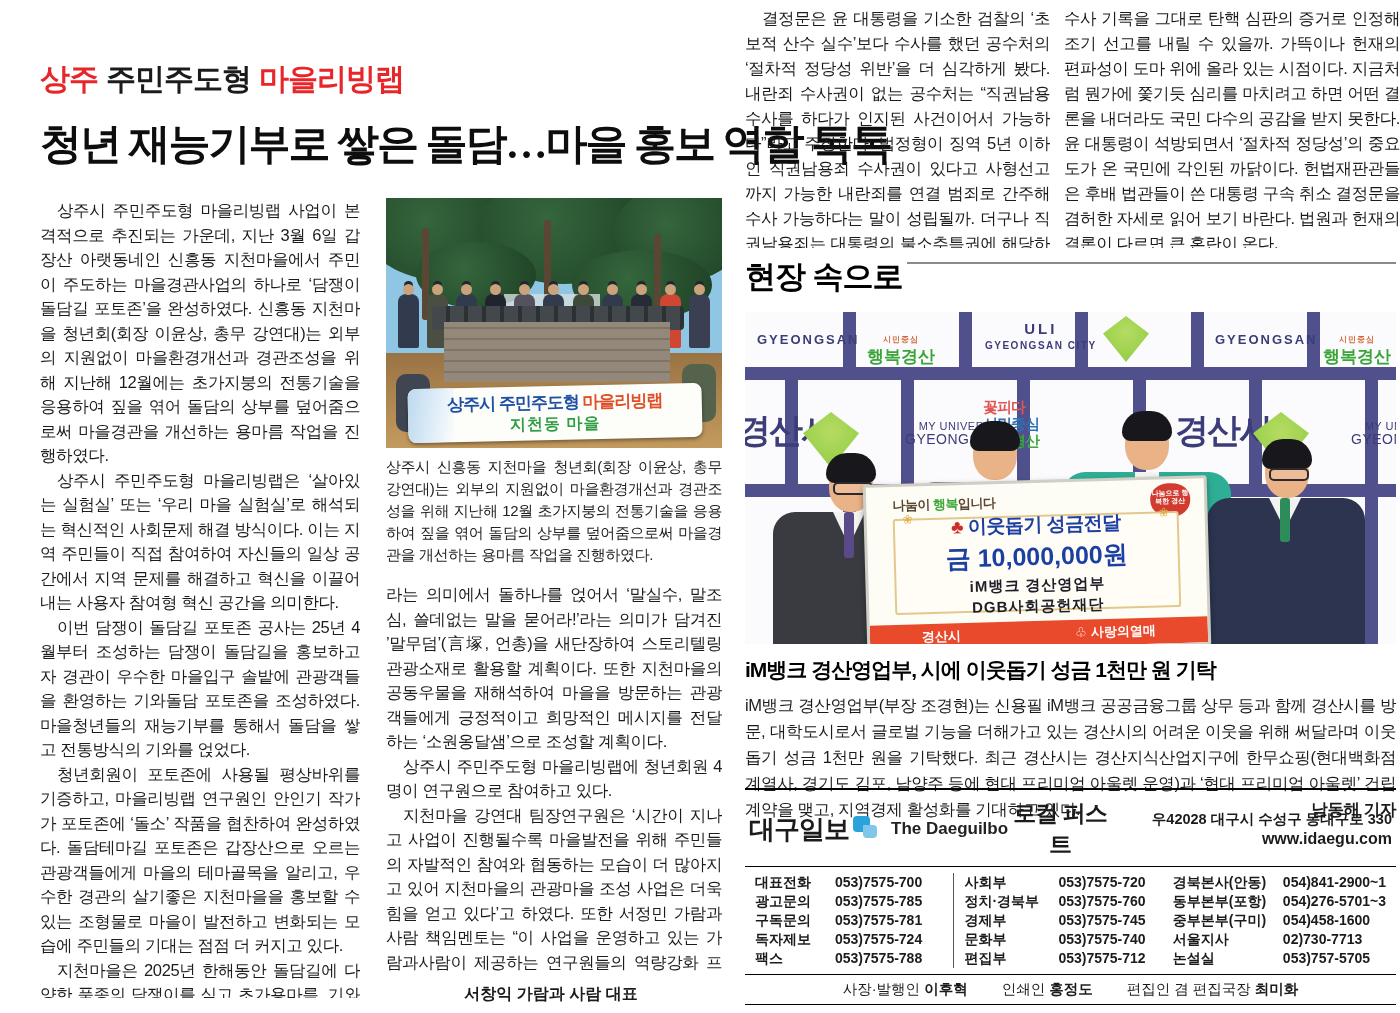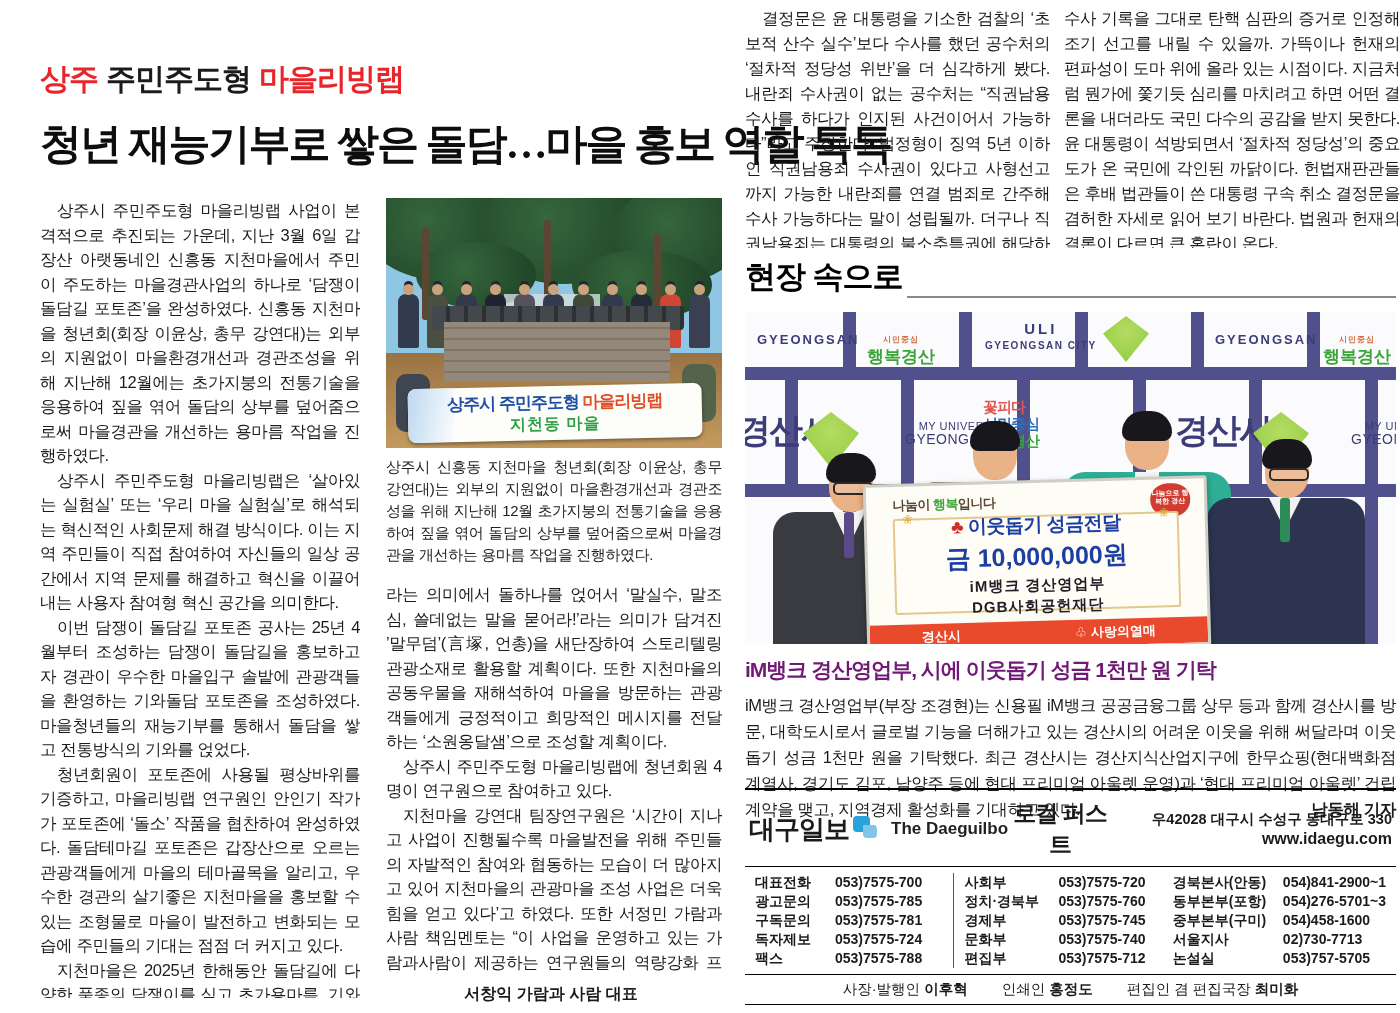--- a/index.html
+++ b/index.html
@@ -52,21 +52,21 @@
   .col2-text{margin-top:16px;height:392px;overflow:hidden;}
 
   
   .right-top{position:absolute;left:745px;top:6px;width:655px;display:flex;gap:14px;}
   .ed-col{font-size:16.5px;line-height:25px;text-align:justify;letter-spacing:-0.4px;height:242px;overflow:hidden;}
   .ed-col.a{width:305px;} .ed-col.b{width:336px;}
   .ed-col p{margin:0;} .ed-col p.indent{text-indent:17px;}
 
   
   .field{position:absolute;left:745px;top:256px;width:651px;}
-  .field-head{display:flex;align-items:flex-end;gap:4px;}
+  .field-head{display:flex;align-items:flex-start;gap:4px;}
   .field-head h2{margin:0;font-size:31px;font-weight:900;letter-spacing:-1px;color:#000;}
   .field-head .rule{flex:1;border-top:2px solid #8a8a8a;margin-top:6px;}
 
   
   .rphoto{position:relative;margin-top:14px;width:651px;height:332px;overflow:hidden;background:#fbfbfd;}
   .bar{position:absolute;background:#50508c;}
   .bar.h{left:0;width:100%;height:13px;}
   .bar.v{width:13px;}
   .bd-logo{position:absolute;color:#3c3c78;font-weight:800;letter-spacing:2px;font-size:13px;white-space:nowrap;}
   .bd-green{color:#3aa637;font-weight:900;font-size:17px;letter-spacing:0;}
@@ -120,21 +120,21 @@
   .board .inner::before,.board .inner::after{content:"❀";position:absolute;color:#e3b24e;font-size:12px;top:-8px;left:8px;}
   .board .inner::after{left:auto;right:8px;}
   .board .b-title{font-size:19px;font-weight:900;color:#1b3fa3;letter-spacing:-0.5px;}
   .board .b-title .clv{color:#cf2c2c;}
   .board .b-amount{font-size:25px;font-weight:900;color:#1b3fa3;letter-spacing:0;}
   .board .b-org{font-size:15px;font-weight:900;color:#1e1e28;letter-spacing:1px;line-height:19px;}
   .board .strip{position:absolute;left:0;right:0;bottom:0;height:26px;background:#ea4a2c;color:#fff;
          display:flex;align-items:center;justify-content:space-between;padding:0 52px;font-size:13px;font-weight:900;}
   .board .strip .clv2{font-weight:400;margin-right:4px;}
 
-  .cap-title{margin:12px 0 0 0;font-size:21px;font-weight:900;letter-spacing:-1px;color:#701a75;}
+  .cap-title{margin:12px 0 0 0;font-size:21px;font-weight:900;letter-spacing:-1px;color:#000000;}
   .cap-body{position:relative;margin-top:8px;font-size:16.5px;line-height:26px;text-align:justify;letter-spacing:-0.4px;min-height:104px;}
   .cap-body p{margin:0;}
   .cap-byline{position:absolute;right:0;bottom:0;font-weight:600;background:#fff;padding-left:10px;}
 
   
   .masthead{position:absolute;left:745px;top:788px;width:651px;border-top:2px solid #000;border-bottom:1px solid #000;}
   .mh-row1{display:flex;align-items:center;padding:8px 4px 6px 4px;}
   .mh-name{font-size:26px;font-weight:900;letter-spacing:-1px;}
   .mh-glyph{position:relative;width:30px;height:26px;margin:0 8px 0 4px;}
   .mh-glyph::before{content:"";position:absolute;left:0;top:0;width:17px;height:16px;background:#2aa3dc;border-radius:4px 4px 0 4px;}

